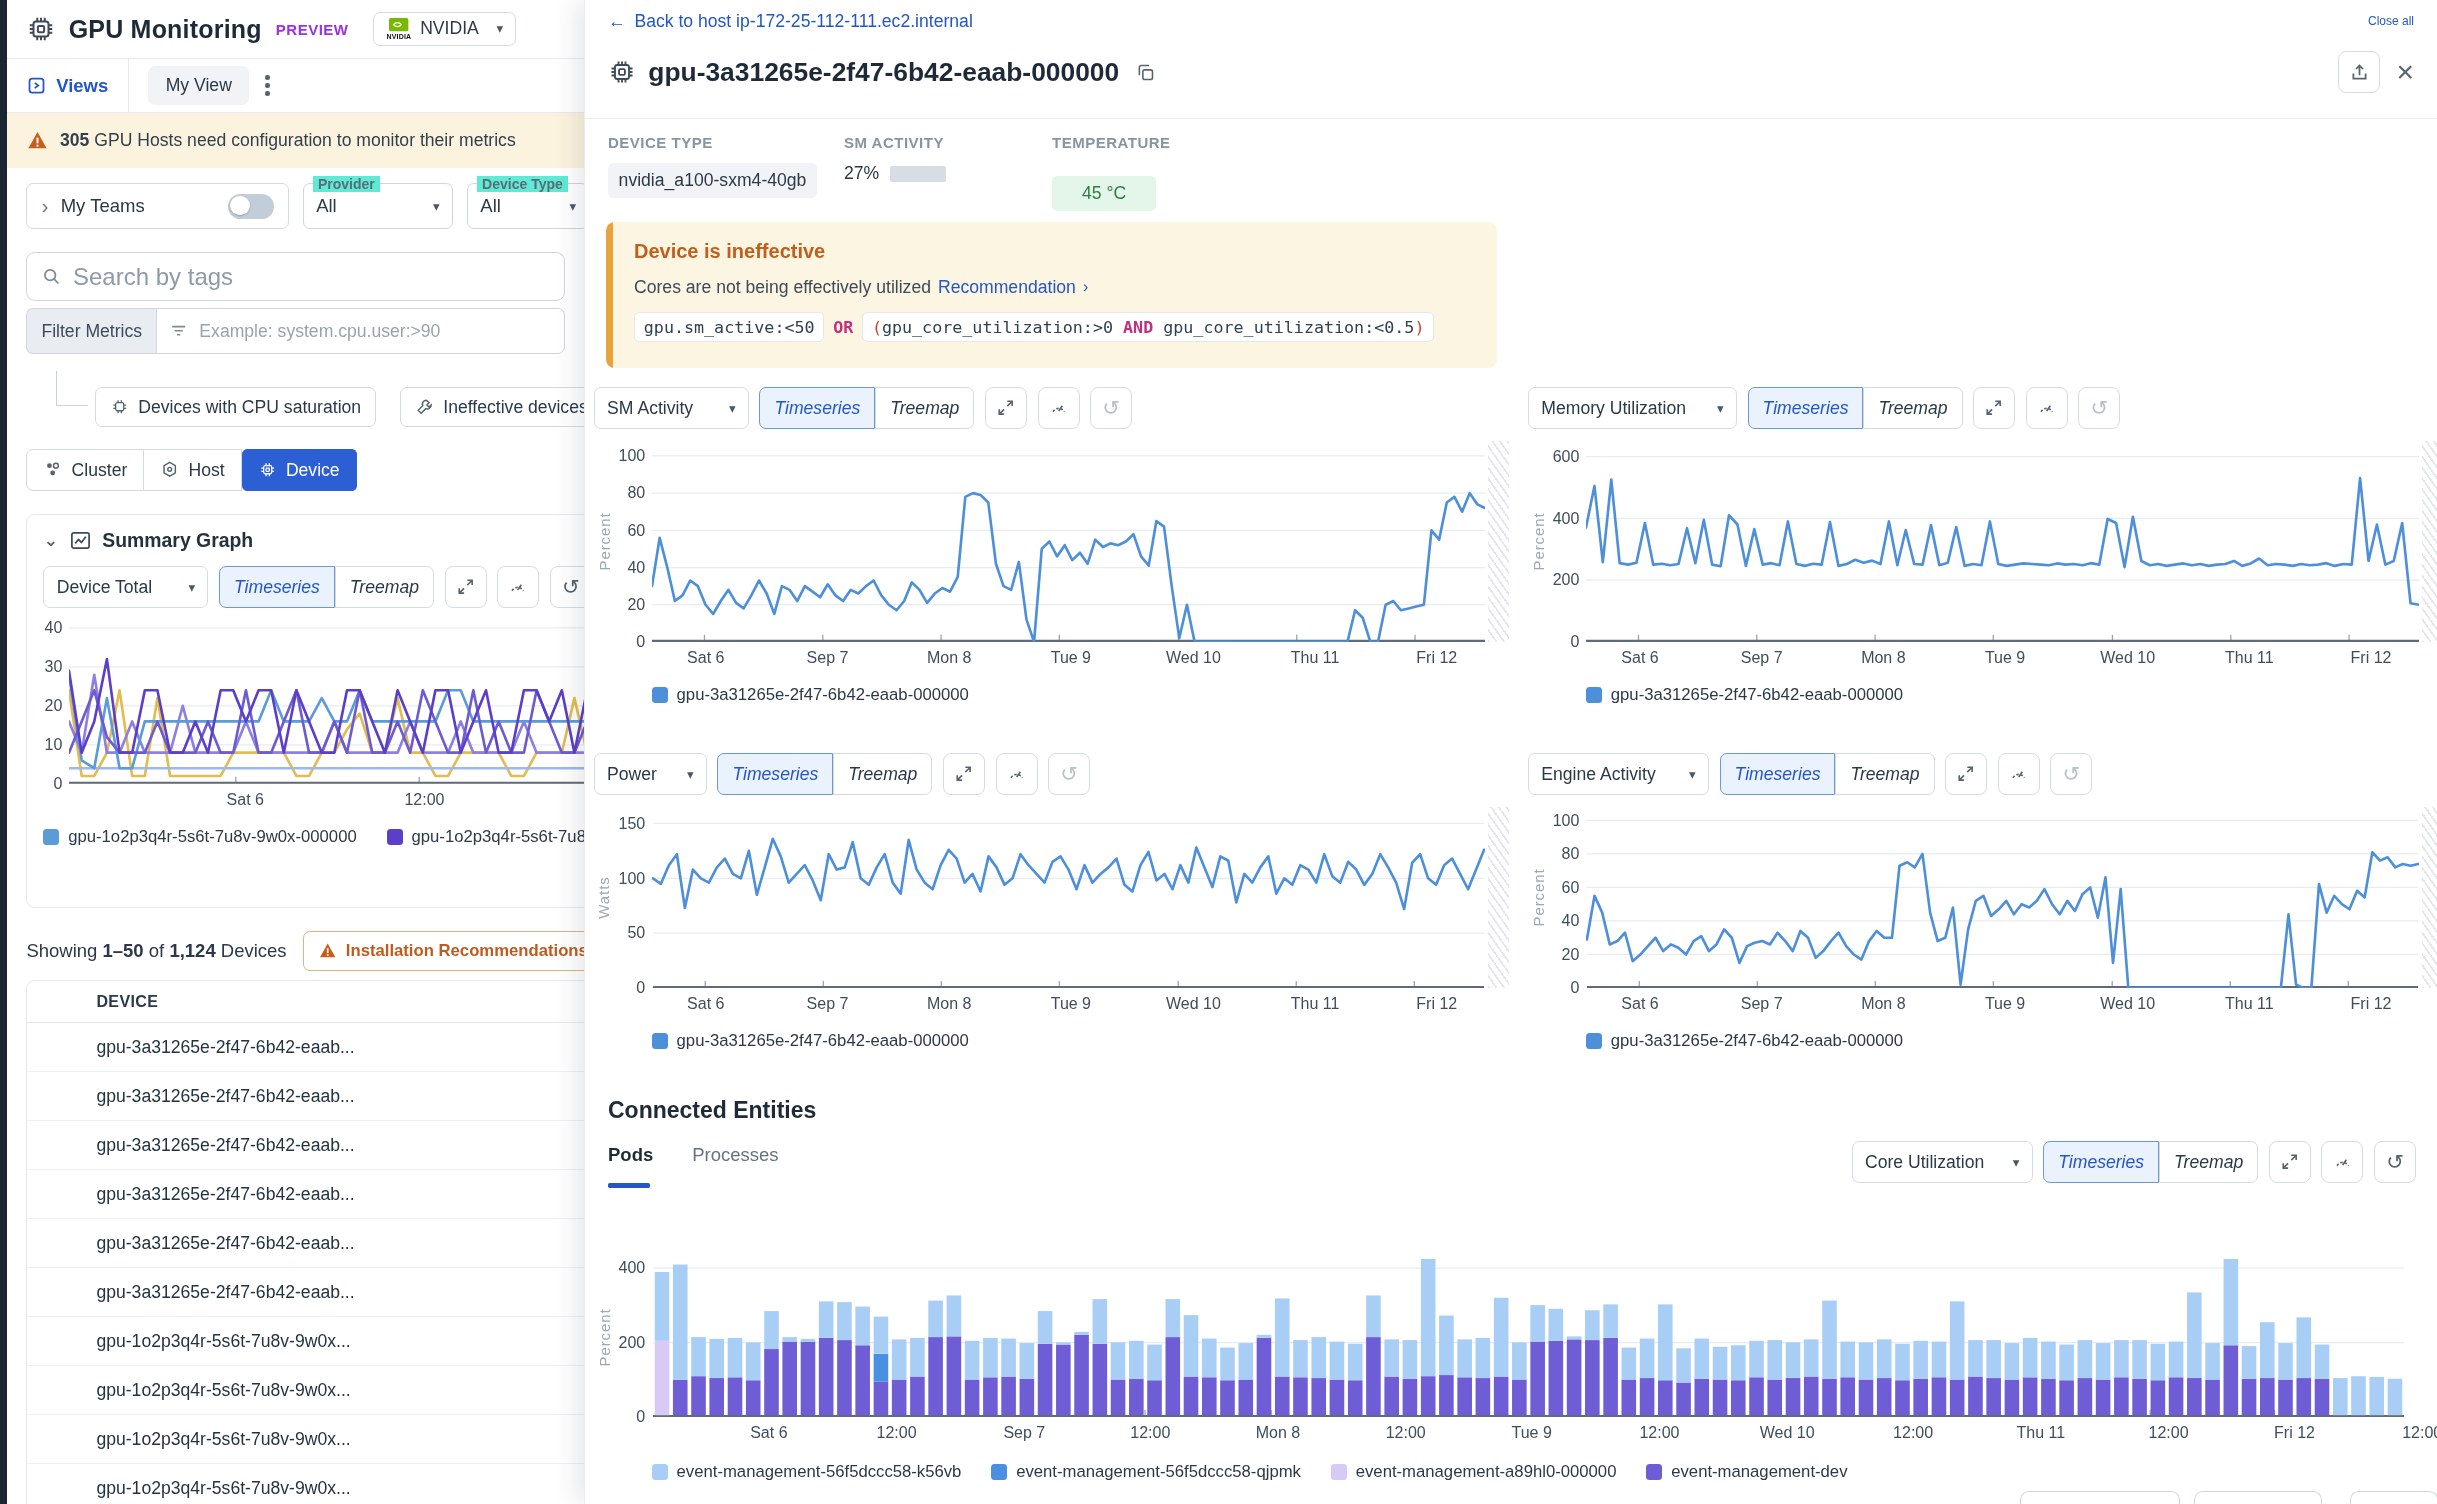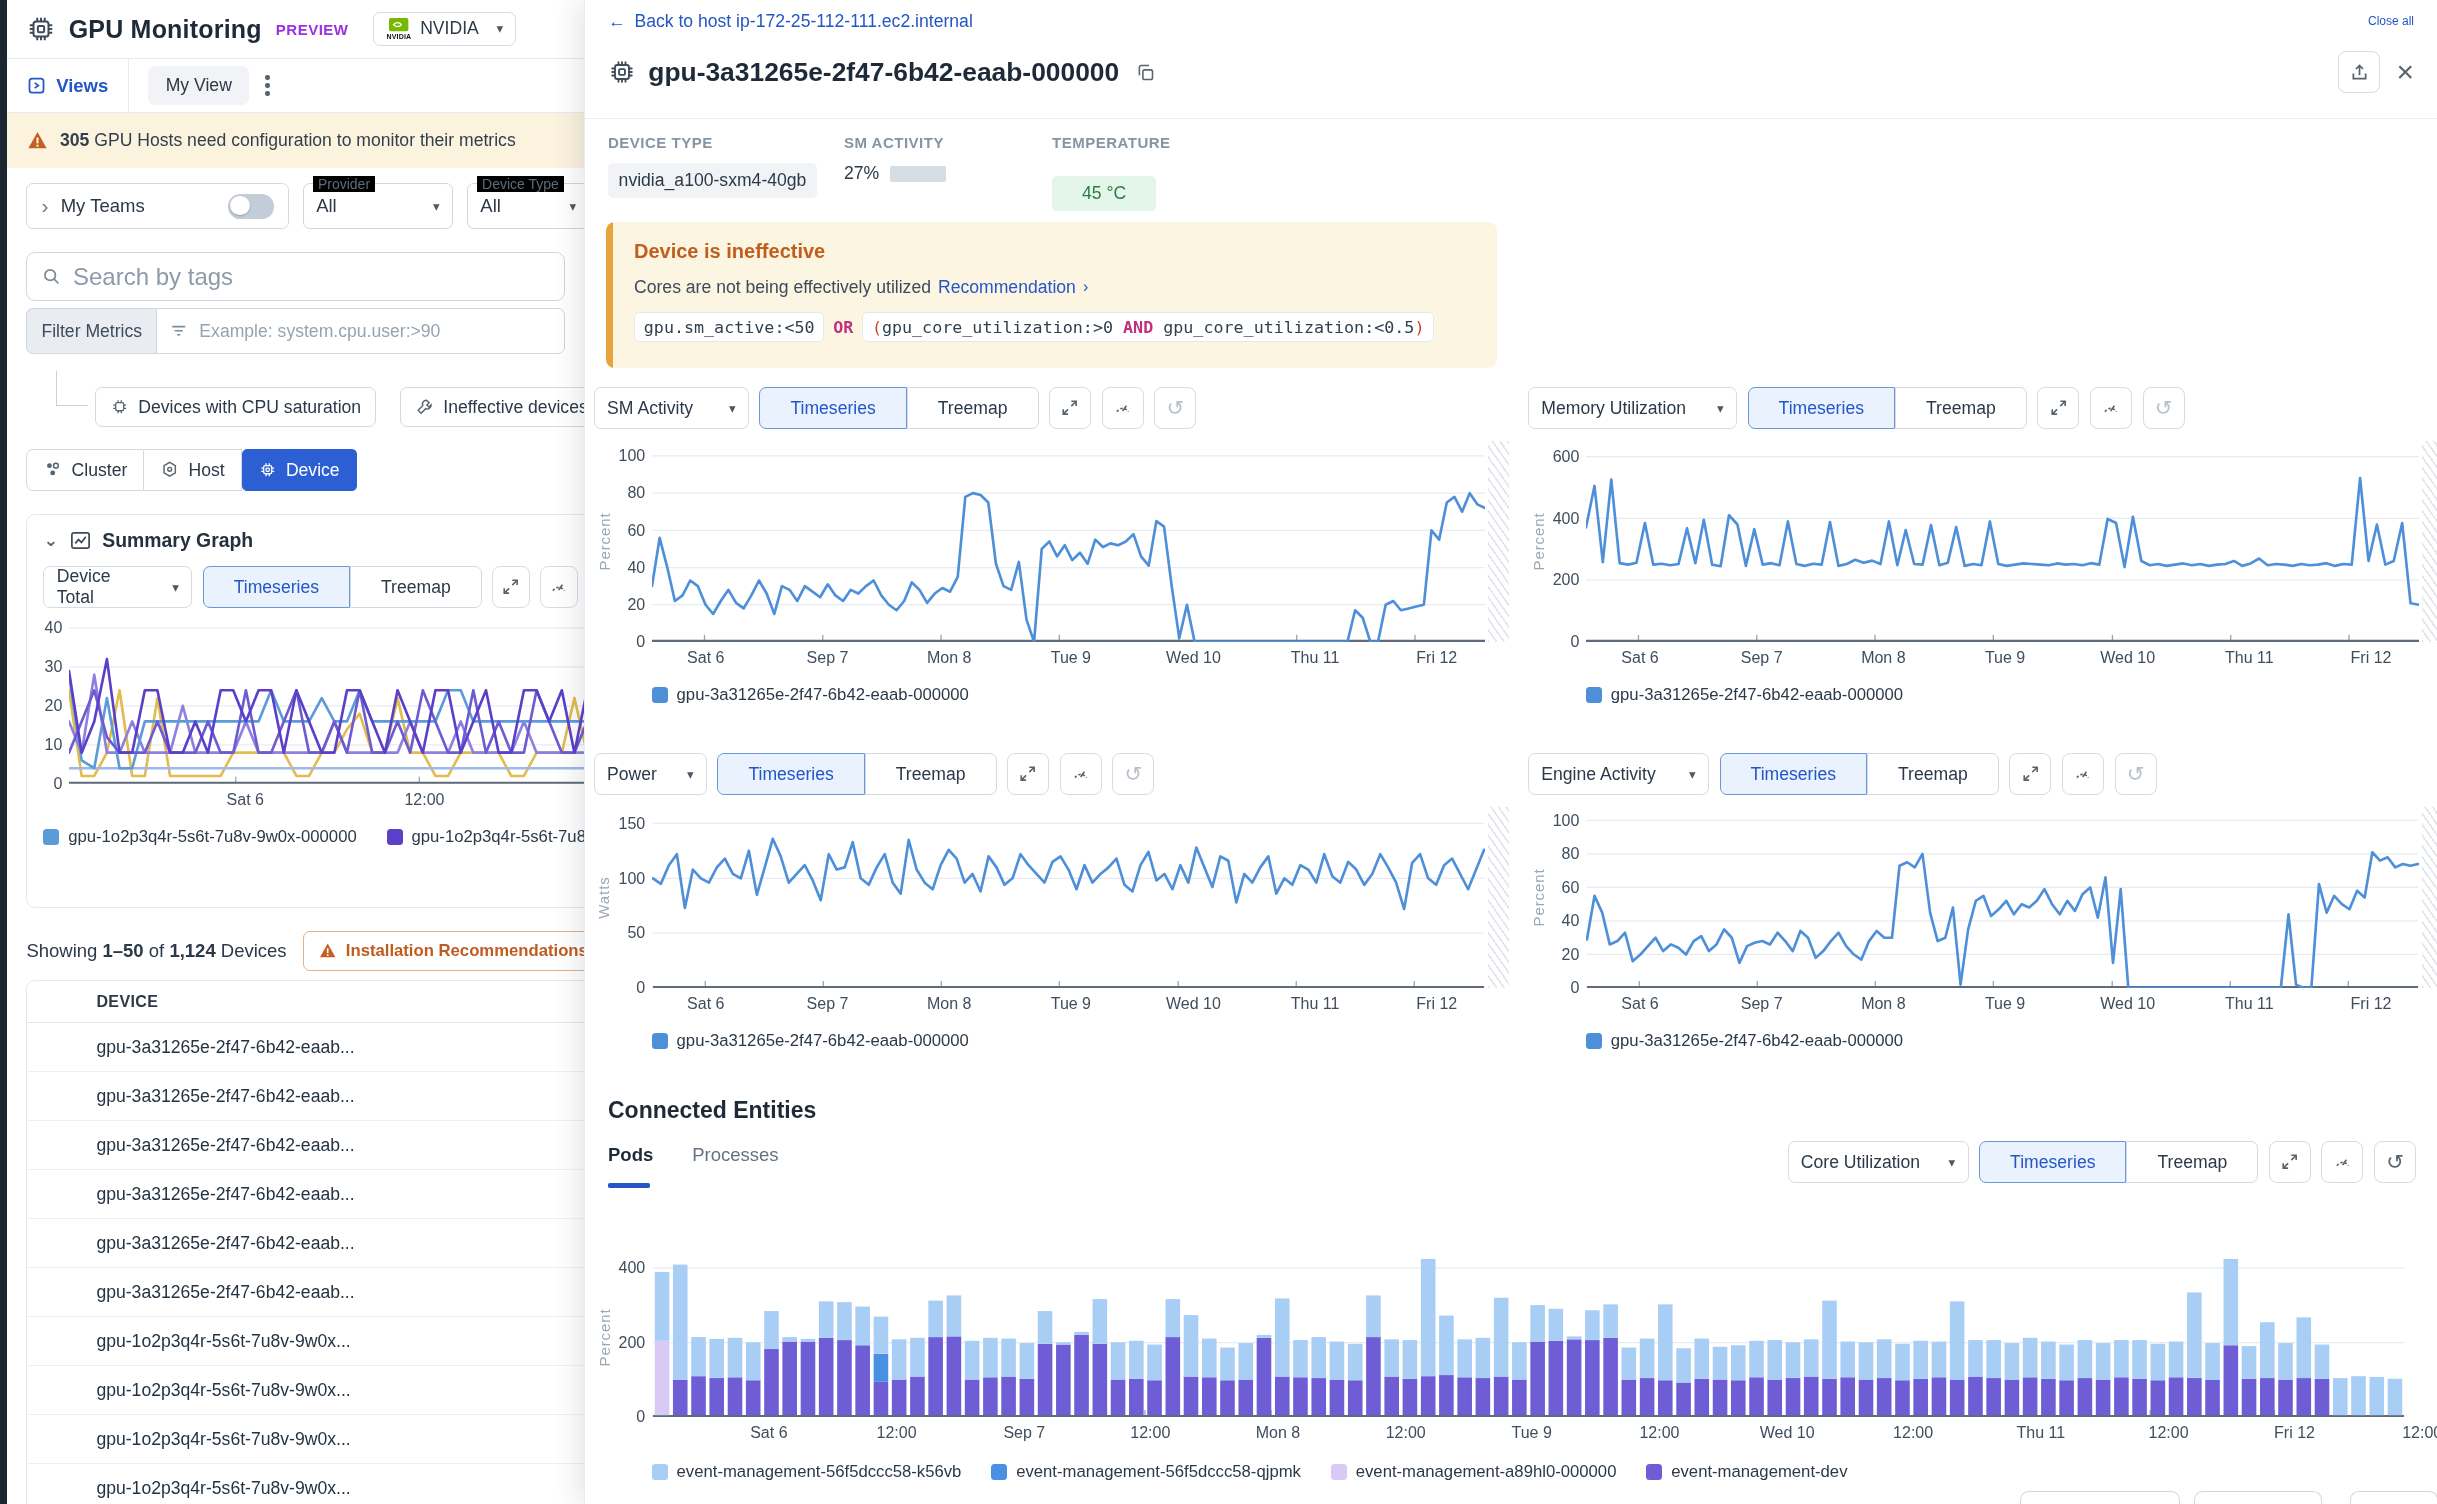--- a/index.html
+++ b/index.html
@@ -30,21 +30,21 @@
   .banner { position:absolute; left:0; top:113px; width:100%; height:55px; background:#fbf3de; display:flex; align-items:center; gap:10.6px; padding:0 19.4px; font-size:17.6px; color:#32404e; }
   .banner b { font-weight:700; }
 
   .filters-row { position:absolute; left:19.4px; top:183px; width:563px; display:flex; gap:14px; }
   .myteams { display:flex; align-items:center; gap:12.3px; border:0.9px solid #d4dae2; border-radius:7px; height:46px; padding:0 14px; width:264px; cursor:pointer; }
   .myteams .chev { color:#6a7786; font-size:21px; }
   .myteams .lbl { font-size:18.5px; color:#2b3948; flex:1; }
   .toggle { width:46px; height:25px; border-radius:12.3px; background:#c3ccd9; position:relative; cursor:pointer; }
   .toggle .knob { position:absolute; left:2.6px; top:2.6px; width:19.4px; height:19.4px; border-radius:50%; background:#fff; box-shadow:0 0.9px 1.8px rgba(0,0,0,.25); }
   .fieldset { position:relative; border:0.9px solid #cfd6df; border-radius:7px; height:46px; display:flex; align-items:center; justify-content:space-between; padding:0 12.3px; cursor:pointer; background:#fff; }
-  .fieldset .flabel { position:absolute; top:-8px; left:8.8px; background:#000000; padding:0 5.3px; font-size:14px; color:#5c6b7a; white-space:nowrap; }
+  .fieldset .flabel { position:absolute; top:-8px; left:8.8px; background:#5eead4; padding:0 5.3px; font-size:14px; color:#5c6b7a; white-space:nowrap;font-weight:bold; }
   .fieldset .fval { font-size:18.5px; color:#2b3948; }
   .caret { font-size:13.2px; color:#4a5866; margin-left:8.8px; }
   .f-provider { width:151px; }
   .f-devtype { width:123px; }
 
   .search-box { position:absolute; left:19.4px; top:252px; width:539px; height:49px; border:0.9px solid #cfd6df; border-radius:8.8px; display:flex; align-items:center; gap:10.6px; padding:0 14px; }
   .search-box .ph { font-size:24px; color:#8d9aa9; }
 
   .metrics-row { position:absolute; left:19.4px; top:308px; width:539px; height:46px; display:flex; }
   .fm-label { background:#e9edf2; border:0.9px solid #cfd6df; border-right:none; border-radius:7px 0 0 7px; display:flex; align-items:center; padding:0 14px; font-size:17.6px; color:#3d4b5c; }
@@ -59,21 +59,21 @@
   .seg-btn { display:flex; align-items:center; gap:8.8px; height:42px; padding:0 16px; border:0.9px solid #d4dae2; font-size:17.6px; color:#2b3948; background:#fff; cursor:pointer; }
   .seg-btn:first-child { border-radius:7px 0 0 7px; }
   .seg-btn + .seg-btn { border-left:none; }
   .seg-active { background:#2b5fd3; border-color:#2b5fd3; color:#fff; border-radius:5.3px; }
 
   .summary-card { position:absolute; left:19.4px; top:514px; width:616px; height:394px; border:0.9px solid #e4e8ed; border-radius:8.8px; padding:14px 16px; background:#fff; }
   .sum-head { display:flex; align-items:center; gap:10.6px; font-size:19.4px; font-weight:700; color:#24313f; }
   .sum-controls { margin-top:14px; display:flex; gap:10.6px; align-items:center; }
   .select-btn { display:flex; align-items:center; justify-content:space-between; border:0.9px solid #d6dce4; border-radius:7px; height:42px; padding:0 12.3px; font-size:17.6px; color:#2b3948; background:#fff; cursor:pointer; gap:12.3px; }
   .seg2 { display:flex; }
-  .seg2 .t { height:42px; display:flex; align-items:center; padding:0 30px; border:0.9px solid #d4dae2; font-size:17.6px; color:#2b3948; background:#fff; cursor:pointer; border-radius:0 7px 7px 0; }
+  .seg2 .t { height:42px; display:flex; align-items:center; padding:0 14px; border:0.9px solid #d4dae2; font-size:17.6px; color:#2b3948; background:#fff; cursor:pointer; border-radius:0 7px 7px 0;font-style:italic; }
   .seg2 .t.on { background:#e9f2fd; border:0.9px solid #6b97dd; color:#2456c7; border-radius:7px 0 0 7px; }
   .iconbtn { width:42px; height:42px; border:0.9px solid #d6dce4; border-radius:8px; display:flex; align-items:center; justify-content:center; background:#fff; cursor:pointer; color:#56646f; }
   .iconbtn.dis { color:#b8c1cb; }
 
   .chartrow { display:flex; margin-top:12.3px; }
   .ylabel-v { width:19.4px; display:flex; align-items:center; justify-content:center; }
   .ylabel-v span { transform:rotate(-90deg); font-size:15px; color:#9aa7b5; letter-spacing:0.9px; white-space:nowrap; }
   .yticks { position:relative; width:39px; }
   .yticks span { position:absolute; right:7px; transform:translateY(-50%); font-size:16px; color:#3f4d5c; }
   .plot { position:relative; flex:1; }

